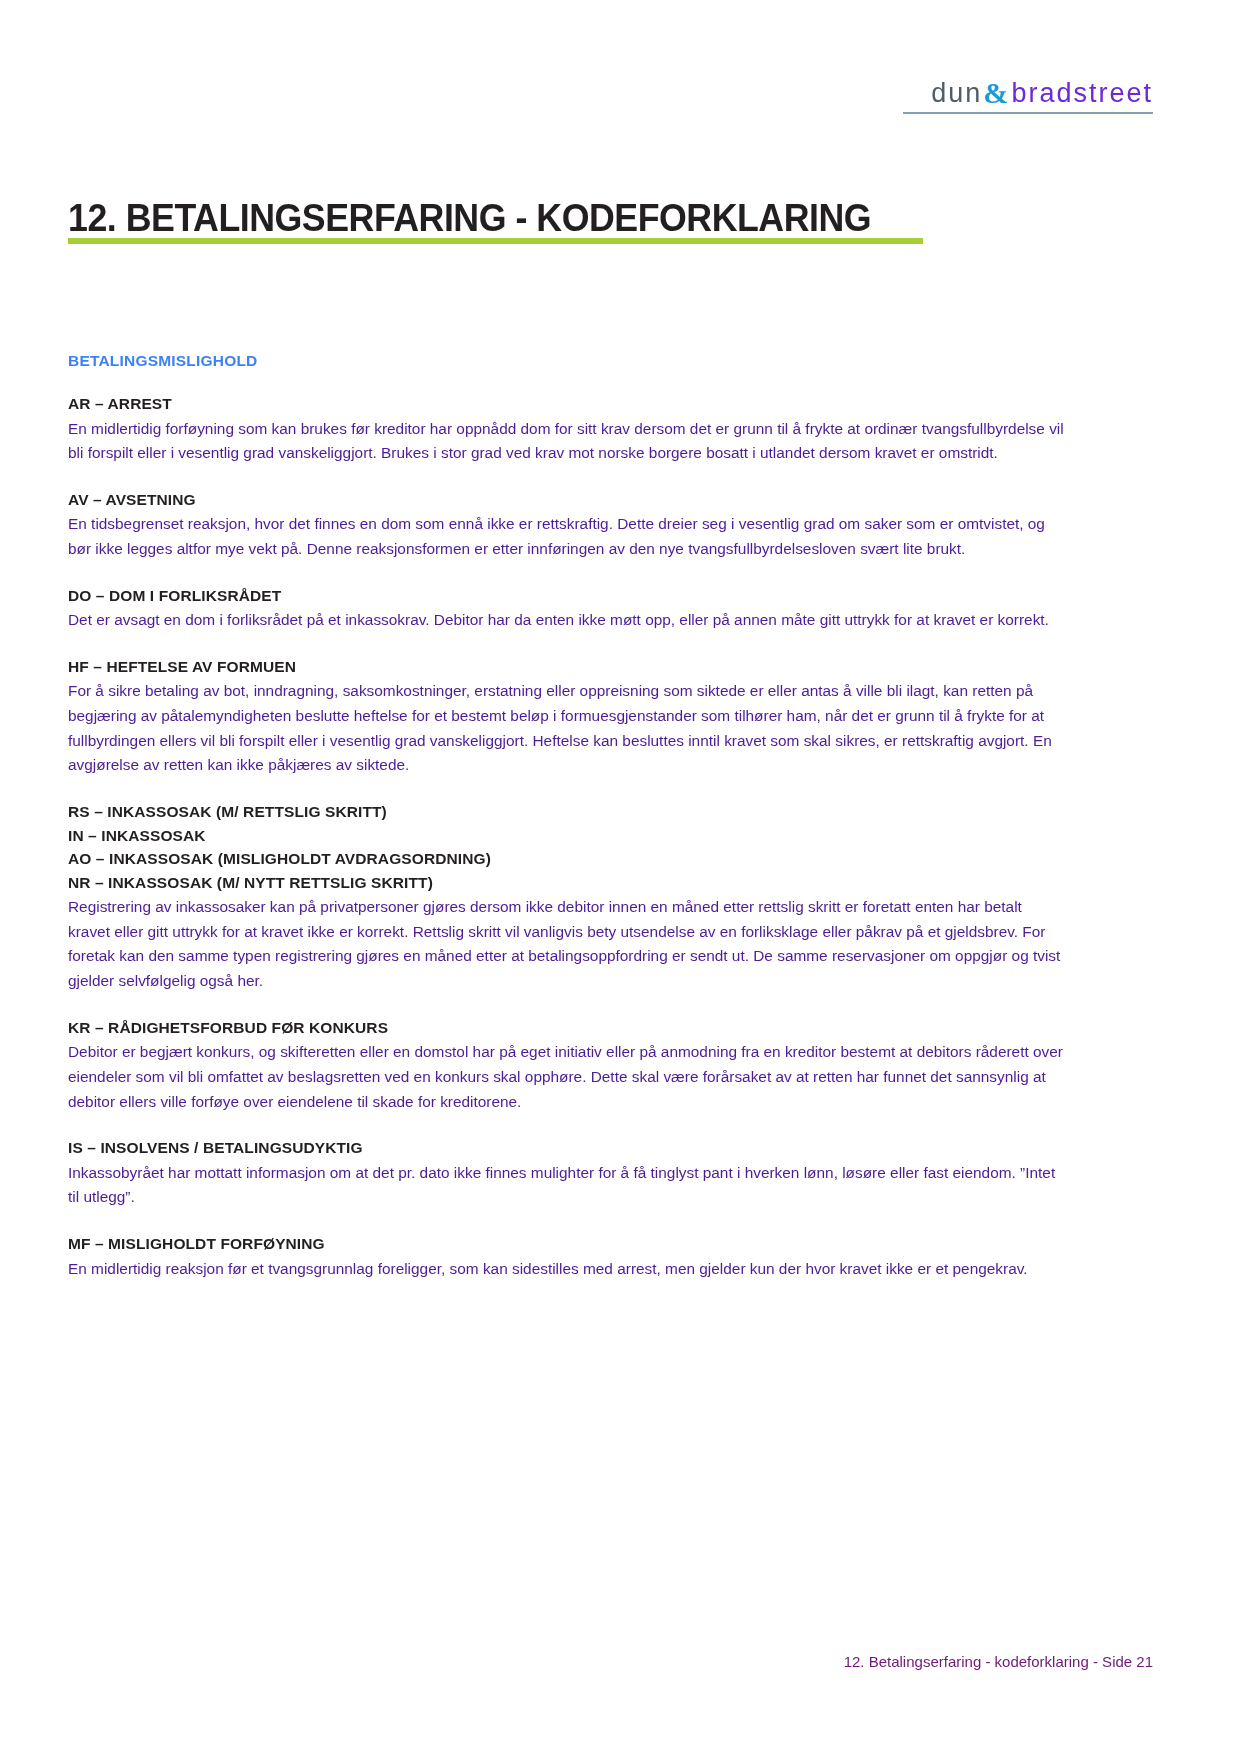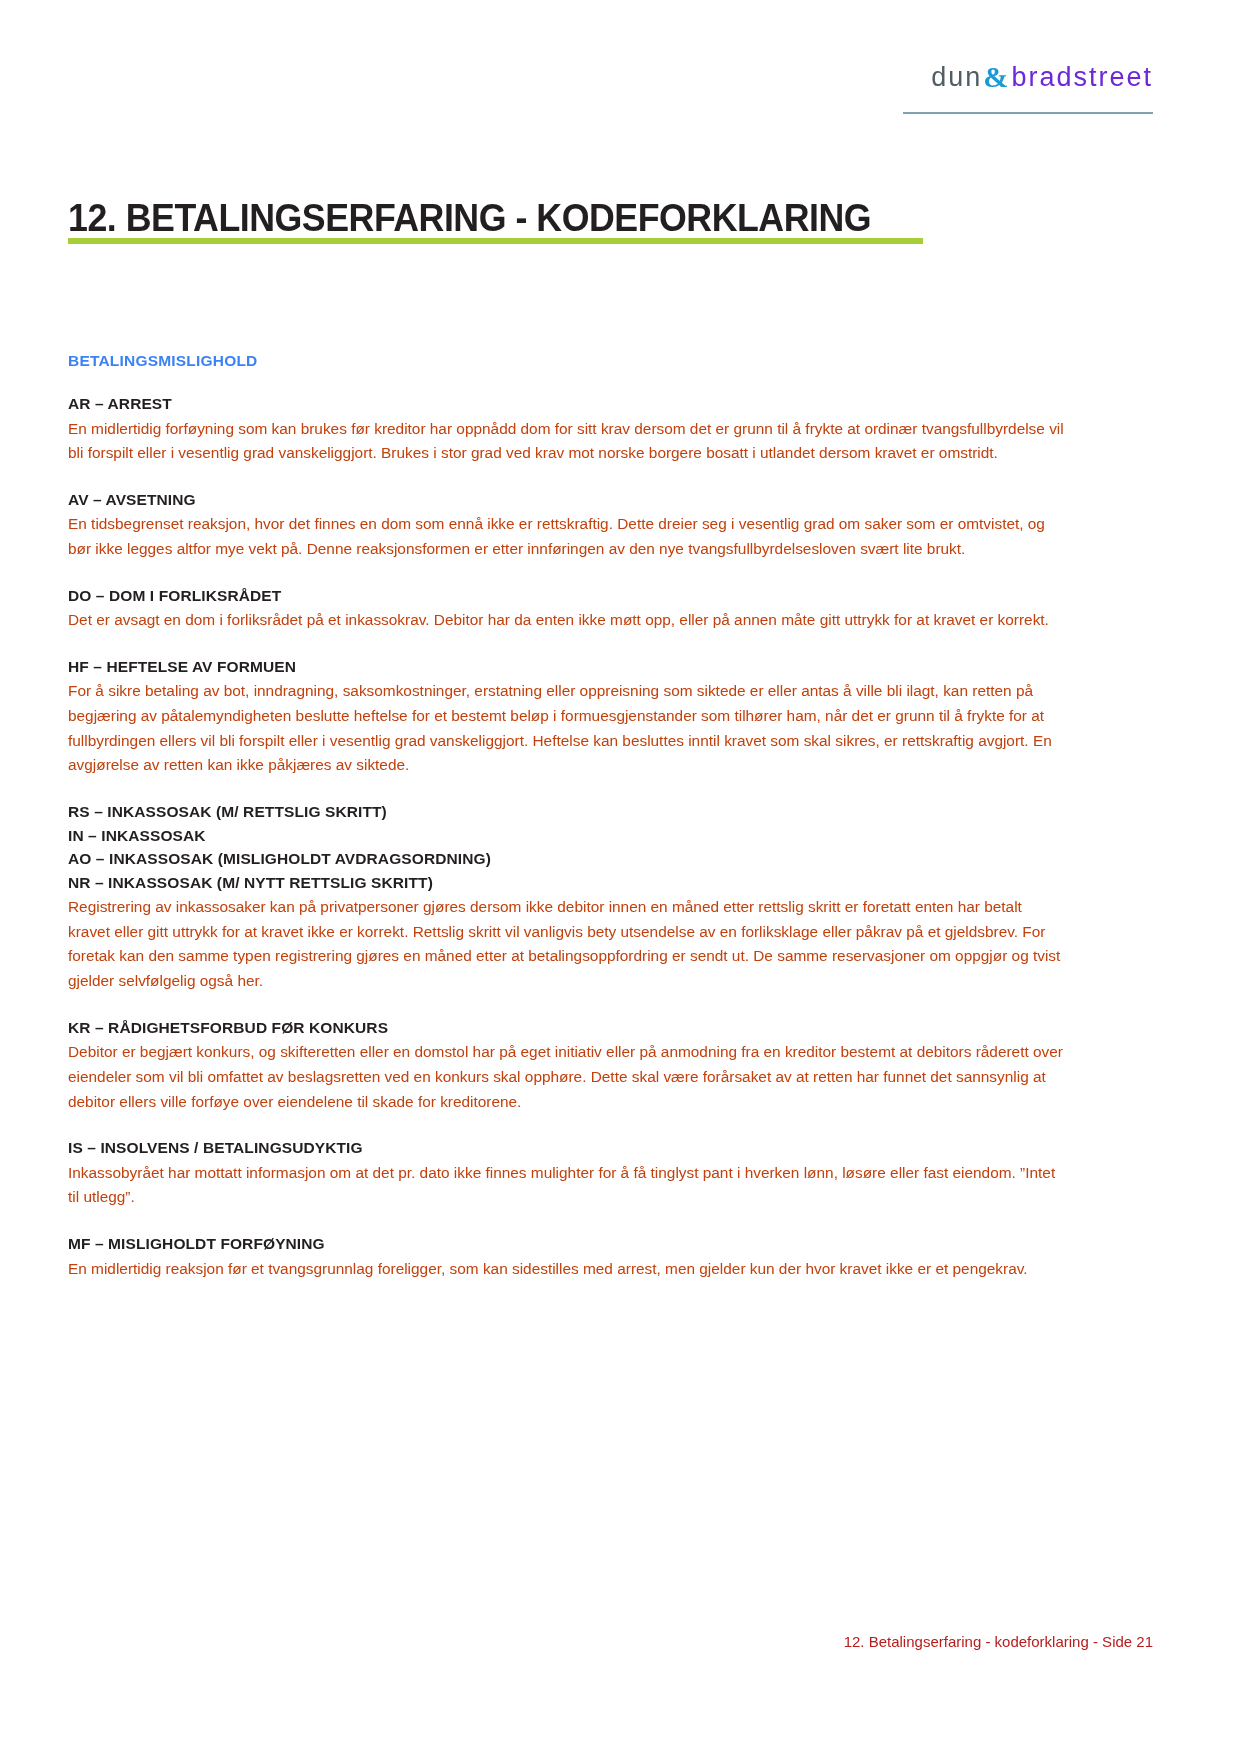--- a/index.html
+++ b/index.html
@@ -19,21 +19,21 @@
     position: relative;
     width: 1241px;
     height: 1754px;
     box-sizing: border-box;
     padding: 0 68px;
   }
 
   
   .logo-wrap {
     position: absolute;
-    top: 60px;
+    top: 76px;
     right: 88px;
     display: flex;
     align-items: center;
     font-family: "Liberation Sans", sans-serif;
     letter-spacing: 1.2px;
   }
   .logo-dun {
     font-size: 27px;
     color: #4f5d64;
     letter-spacing: 2px;
@@ -104,31 +104,31 @@
     font-weight: bold;
     letter-spacing: 0.1px;
     line-height: 1.52;
     margin: 0;
     color: #231f20;
   }
   .body-text {
     font-size: 15.4px;
     line-height: 1.60;
     margin: 1px 0 0 0;
-    color: #c2410c;
+    color: #4c1d95;
     text-align: left;
   }
 
   
   .footer {
     position: absolute;
-    bottom: 104px;
+    bottom: 84px;
     right: 88px;
     font-size: 15px;
-    color: #b91c1c;
+    color: #701a75;
   }
 </style>
 </head>
 <body>
 
 <div class="page">
 
   <div class="logo-wrap">
     <span class="logo-dun">dun</span>
     <span class="logo-amp">&amp;</span>

